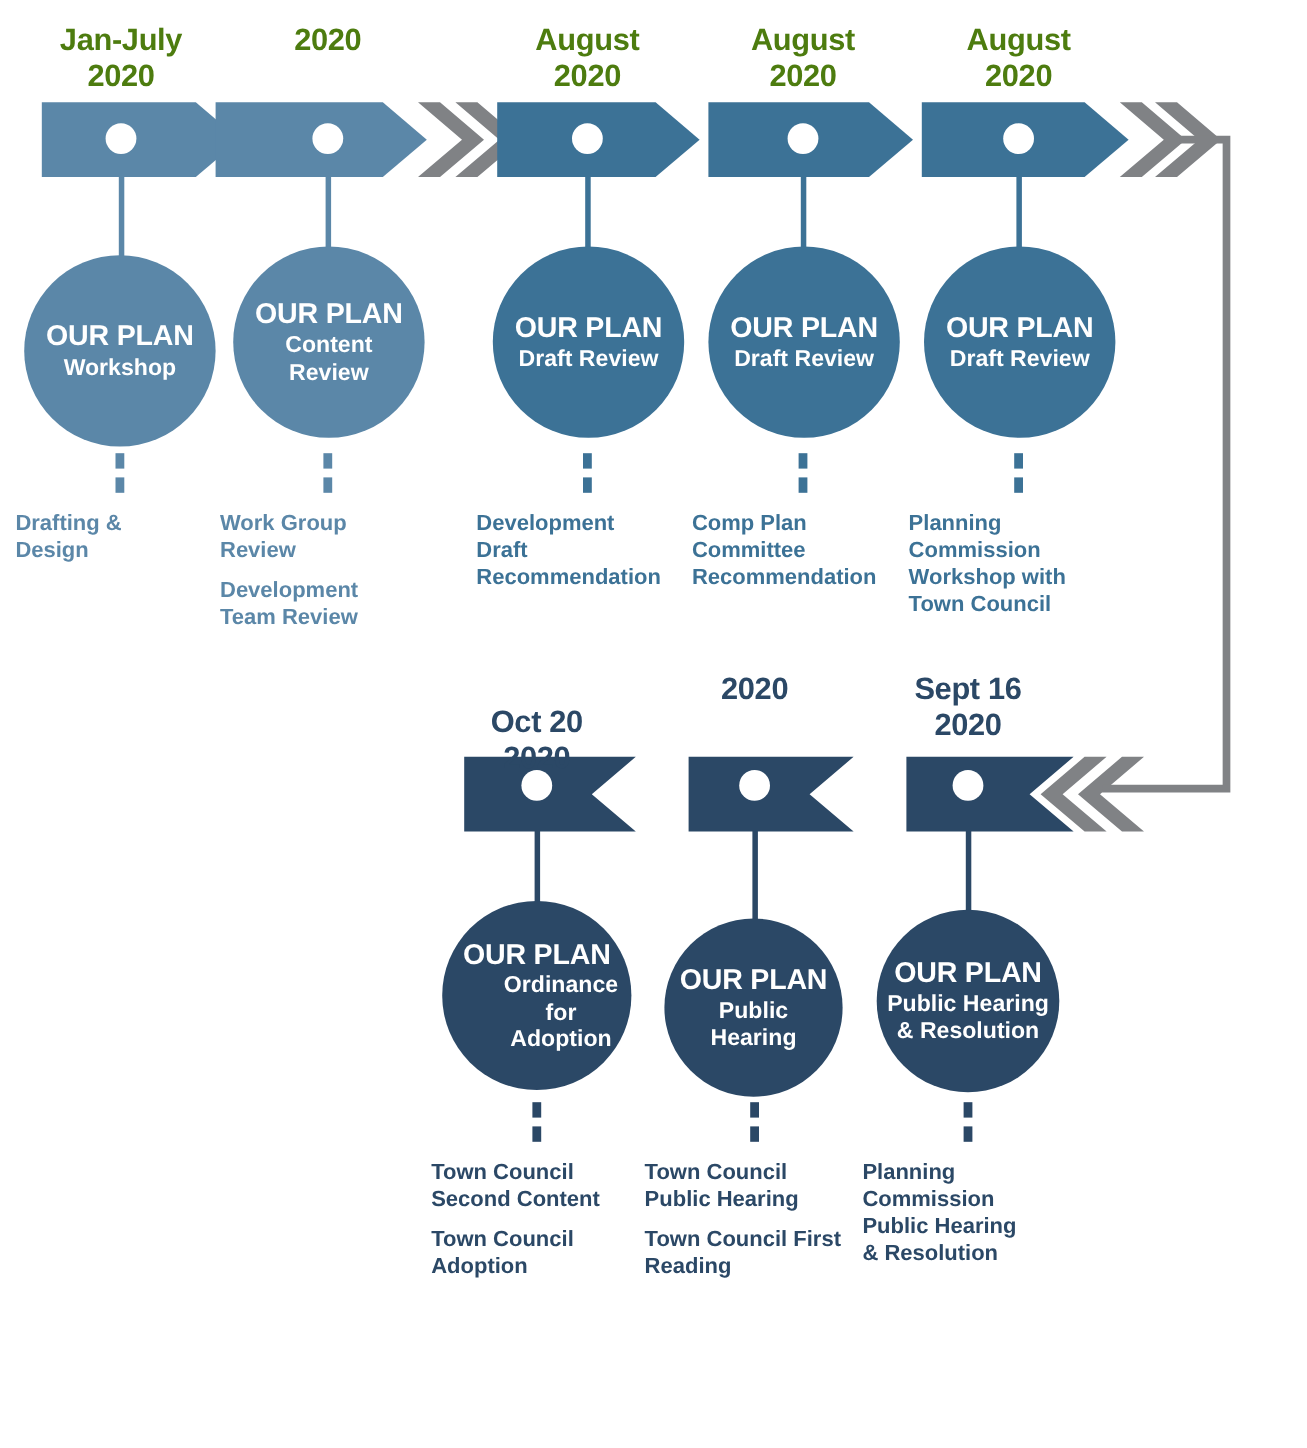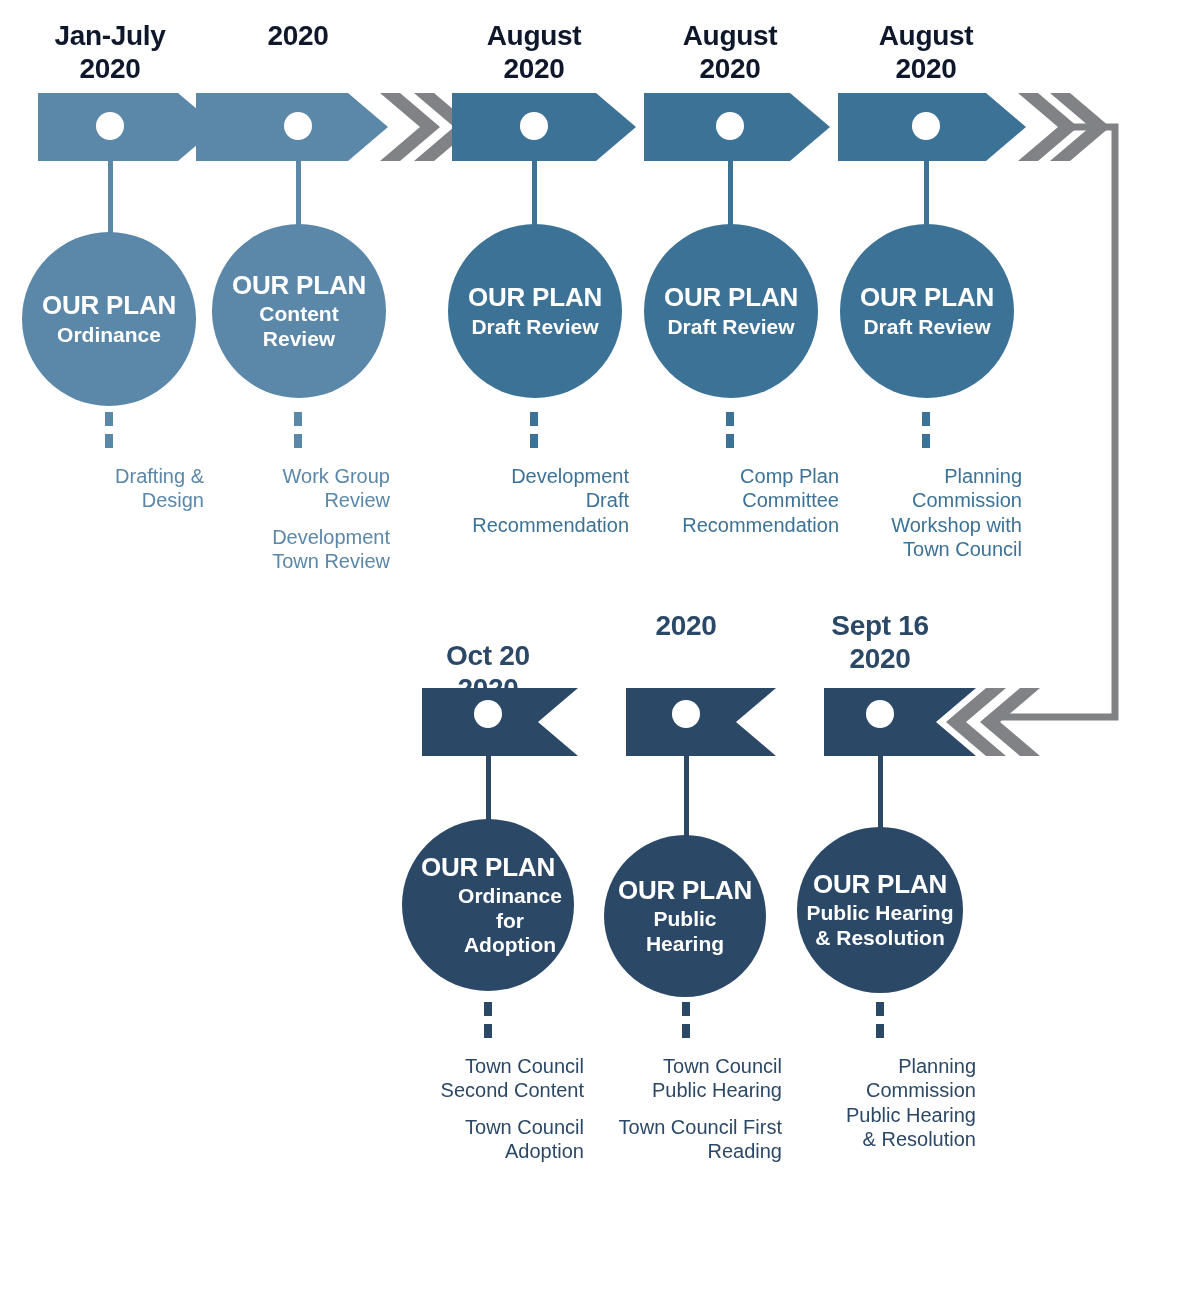--- a/index.html
+++ b/index.html
@@ -22,21 +22,21 @@
   
   .date-head {
     position: absolute;
     text-align: center;
     font-weight: bold;
     font-size: 28px;
     line-height: 1.17;
     letter-spacing: -0.3px;
     white-space: nowrap;
   }
-  .date-head.light { color: #0f172a; }
+  .date-head.light { color: #4d7c0f; }
   .date-head.dark  { color: #2b4866; }
 
   
   .bar-svg {
     position: absolute;
     left: 0;
     top: 0;
     overflow: visible;
   }
 
@@ -76,22 +76,22 @@
   
   .dash {
     position: absolute;
     width: 8px;
     height: 14px;
   }
 
   
   .caption {
     position: absolute;
-    text-align: right;
-    font-weight: normal;
+    text-align: left;
+    font-weight: bold;
     font-size: 20px;
     line-height: 1.22;
   }
   .caption.light { color: #5b87a8; }
   .caption.mid   { color: #3c7296; }
   .caption.dark  { color: #2b4866; }
   .caption .blk + .blk { margin-top: 12px; }
 </style>
 </head>
 <body>
@@ -160,21 +160,21 @@
   </div>
 
   <div class="stem" style="left:108px; top:160px; height:78px; background:#5b87a8;"></div>
   <div class="stem" style="left:296px; top:160px; height:70px; background:#5b87a8;"></div>
   <div class="stem" style="left:532px; top:160px; height:70px; background:#3c7296;"></div>
   <div class="stem" style="left:728px; top:160px; height:70px; background:#3c7296;"></div>
   <div class="stem" style="left:924px; top:160px; height:70px; background:#3c7296;"></div>
 
   <div class="node" style="left:22px; top:232px; width:174px; height:174px; background:#5b87a8;">
     <div class="ourplan">OUR PLAN</div>
-    <div class="sub" style="white-space:pre-line;">Ordinance</div>
+    <div class="sub" style="white-space:pre-line;">Workshop</div>
   </div>
   <div class="node" style="left:212px; top:224px; width:174px; height:174px; background:#5b87a8;">
     <div class="ourplan">OUR PLAN</div>
     <div class="sub" style="white-space:pre-line;">Content
 Review</div>
   </div>
   <div class="node" style="left:448px; top:224px; width:174px; height:174px; background:#3c7296;">
     <div class="ourplan">OUR PLAN</div>
     <div class="sub" style="white-space:pre-line;">Draft Review</div>
   </div>
@@ -204,31 +204,31 @@
       <div>Design</div>
     </div>
   </div>
   <div class="caption light" style="left:200px; top:464px; width:190px;">
     <div class="blk">
       <div>Work Group</div>
       <div>Review</div>
     </div>
     <div class="blk">
       <div>Development</div>
-      <div>Town Review</div>
+      <div>Team Review</div>
     </div>
   </div>
   <div class="caption mid" style="left:433px; top:464px; width:196px;">
     <div class="blk">
       <div>Development</div>
       <div>Draft</div>
       <div>Recommendation</div>
     </div>
   </div>
-  <div class="caption mid" style="left:643px; top:464px; width:196px;">
+  <div class="caption mid" style="left:629px; top:464px; width:196px;">
     <div class="blk">
       <div>Comp Plan</div>
       <div>Committee</div>
       <div>Recommendation</div>
     </div>
   </div>
   <div class="caption mid" style="left:826px; top:464px; width:196px;">
     <div class="blk">
       <div>Planning</div>
       <div>Commission</div>

